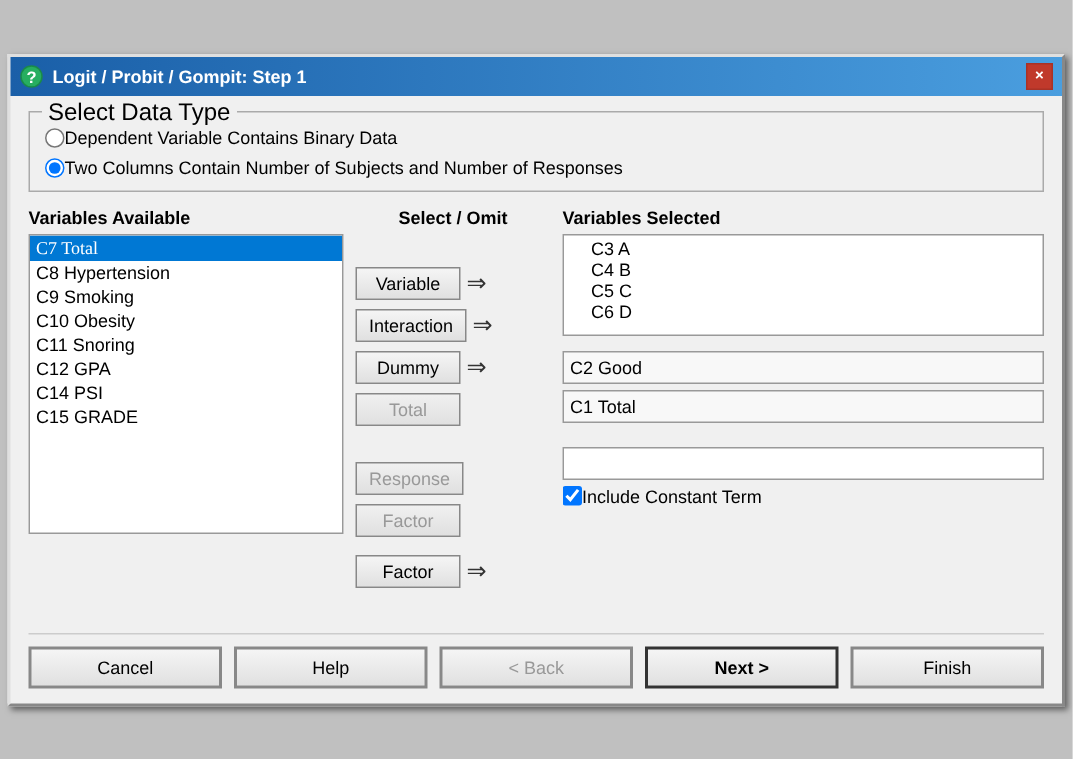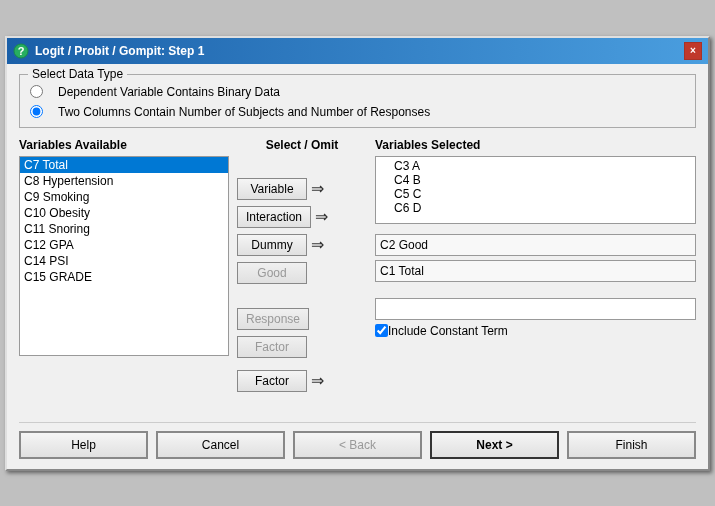--- a/index.html
+++ b/index.html
@@ -63,27 +63,26 @@
       margin-bottom: 10px;
       padding: 4px 10px 8px 10px;
       position: relative;
     }
     .group-box-title {
       position: absolute;
       top: -8px;
       left: 8px;
       background: #f0f0f0;
       padding: 0 4px;
-      font-size: 12px;
+      font-size: 16px;
     }
     .radio-row {
       display: flex;
-      align-items: center;
       margin-top: 6px;
-      gap: 15px;
+      gap: 0;
     }
     .radio-input {
       margin: 0;
       cursor: pointer;
     }
     .main-area {
       display: flex;
       gap: 8px;
       margin-bottom: 28px;
     }
@@ -100,20 +99,21 @@
       overflow-x: hidden;
     }
     .listbox-item {
       padding: 1px 4px;
       cursor: pointer;
       white-space: nowrap;
     }
     .listbox-item.selected {
       background: #0078d4;
       color: white;
+      font-family: Liberation Serif, serif;
     }
     .variables-available-col {
       flex: 0 0 210px;
     }
     .select-omit-col {
       flex: 0 0 130px;
       display: flex;
       flex-direction: column;
       align-items: center;
     }
@@ -271,21 +271,21 @@
             <button class="btn arrow-btn">Interaction</button>
             <span class="arrow">⇒</span>
           </div>
 
           <div class="btn-with-arrow">
             <button class="btn arrow-btn">Dummy</button>
             <span class="arrow">⇒</span>
           </div>
 
           <div class="btn-with-arrow">
-            <button class="btn arrow-btn disabled" disabled="">Good</button>
+            <button class="btn arrow-btn disabled" disabled="">Total</button>
           </div>
 
           <div style="height:16px;"></div>
 
           <div class="btn-with-arrow">
             <button class="btn arrow-btn disabled" disabled="">Response</button>
           </div>
 
           <div class="btn-with-arrow">
             <button class="btn arrow-btn disabled" disabled="">Factor</button>
@@ -322,21 +322,21 @@
 
         <div class="include-constant">
           <input type="checkbox" checked="" style="">
           <label>Include Constant Term</label>
         </div>
       </div>
 
     </div>
 
     <div class="footer">
+      <button class="footer-btn">Cancel</button>
       <button class="footer-btn">Help</button>
-      <button class="footer-btn">Cancel</button>
       <button class="footer-btn" disabled="">&lt; Back</button>
       <button class="footer-btn next-btn">Next &gt;</button>
       <button class="footer-btn">Finish</button>
     </div>
 
   </div>
 </div>
 
 </body></html>

